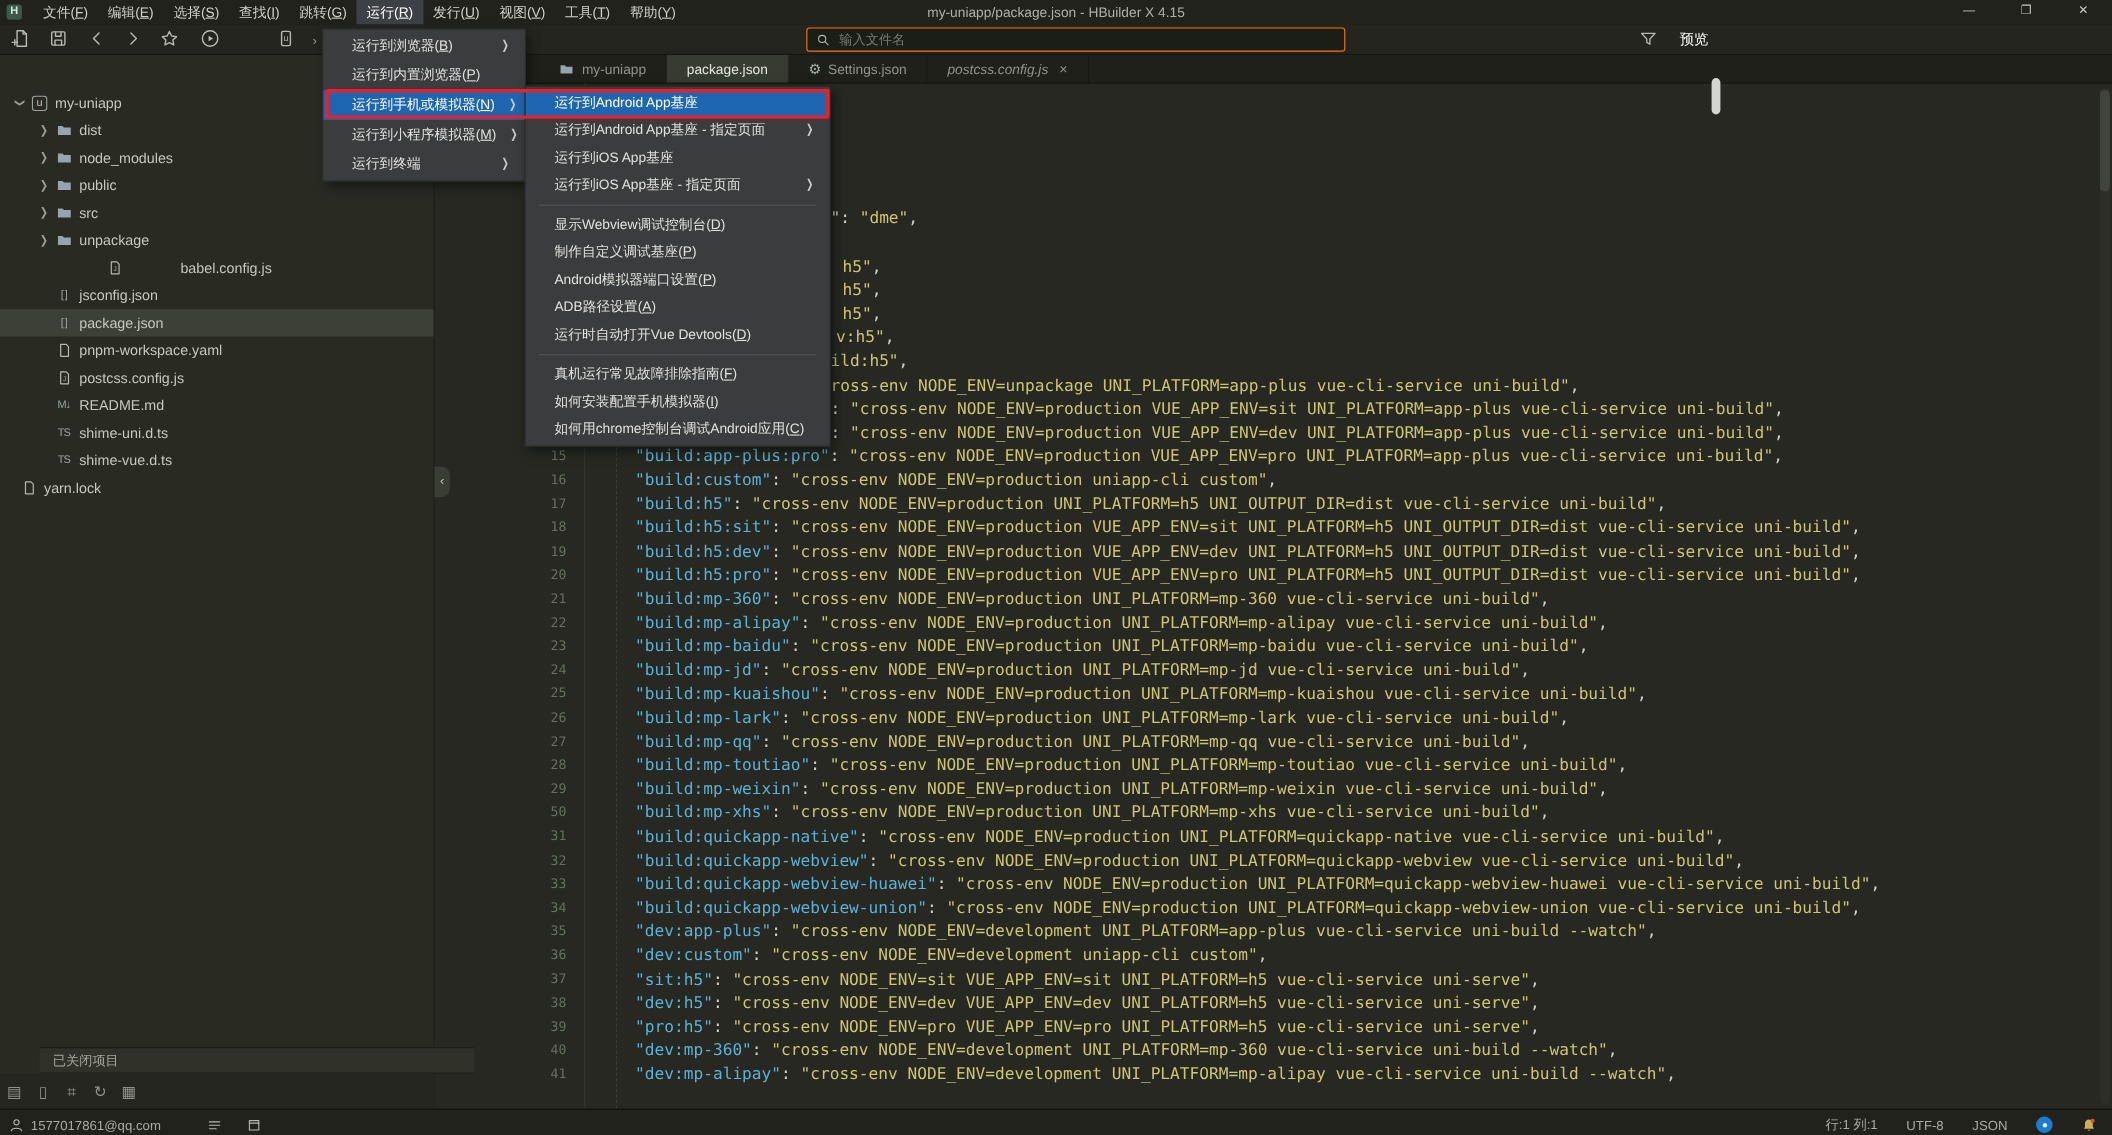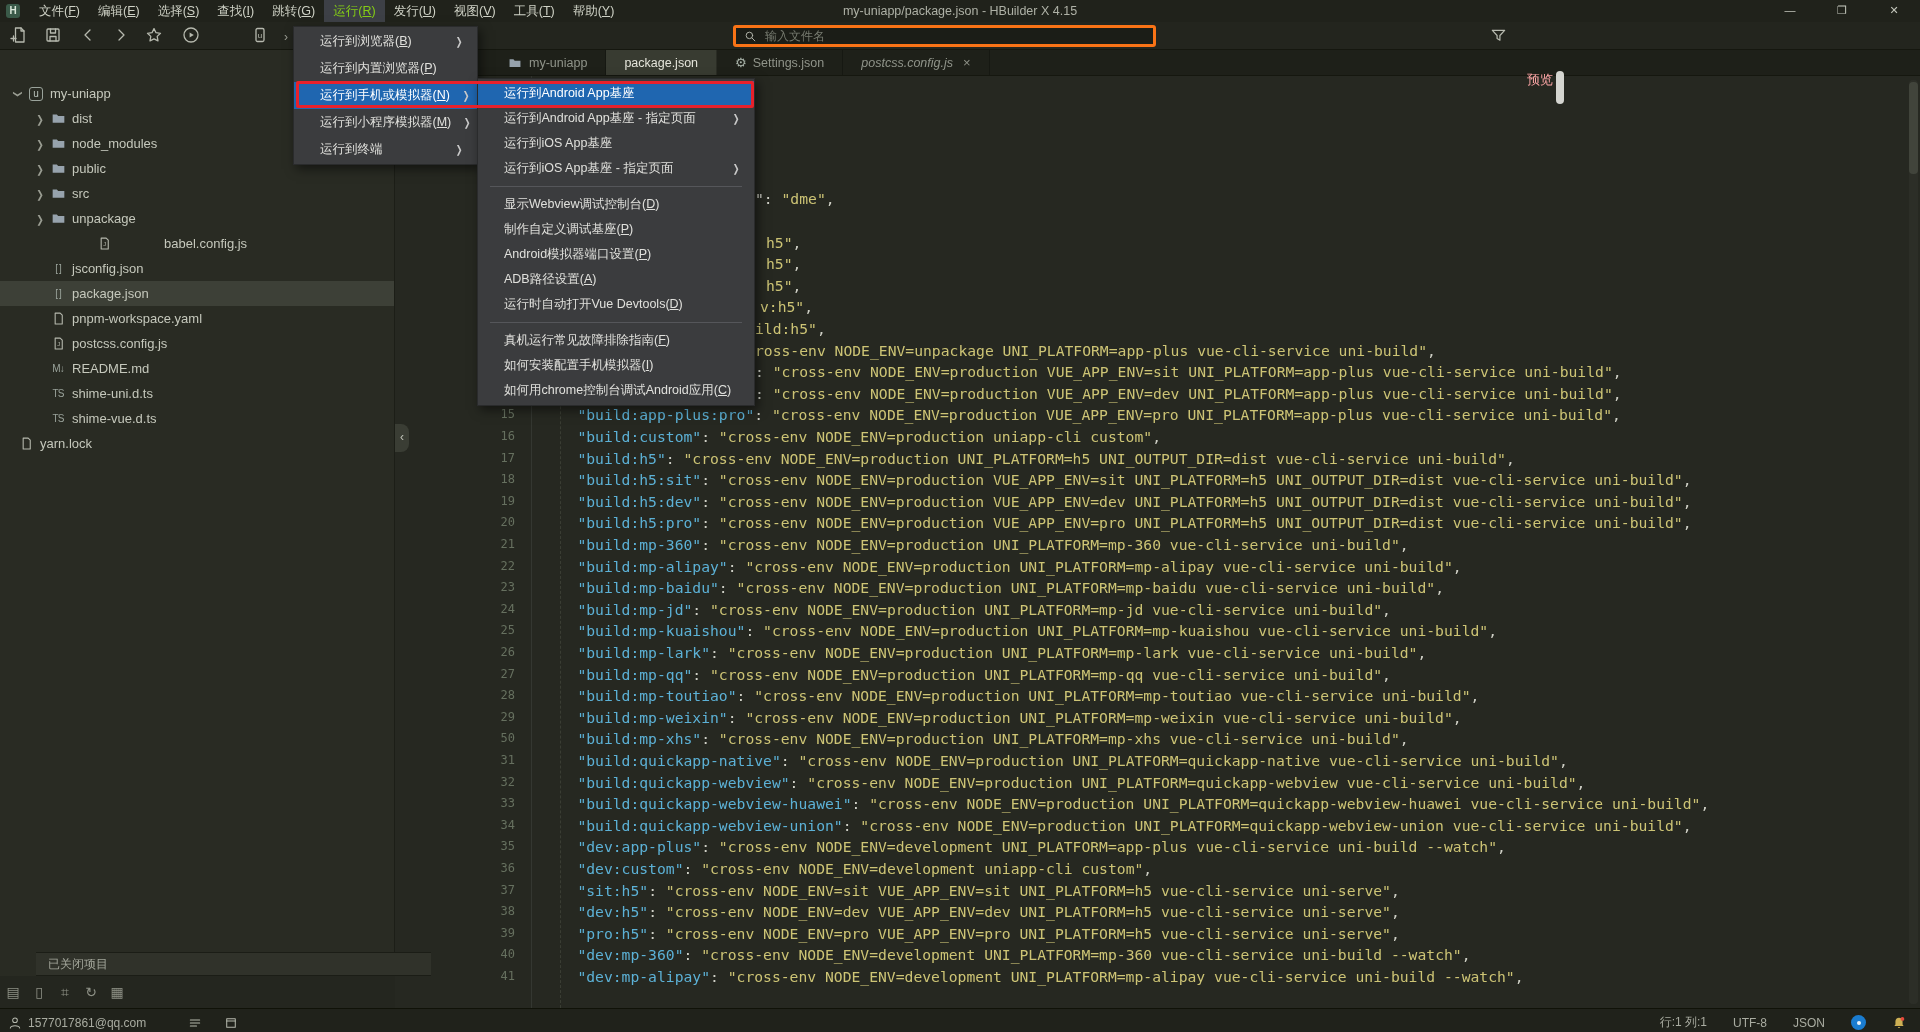--- a/index.html
+++ b/index.html
@@ -8,39 +8,39 @@
   #app { position:relative; width:1920px; height:1032px; background:#262821; }
 
   
   #titlebar { position:absolute; left:0; top:0; width:1920px; height:22px;
     background:#20221b; display:flex; align-items:center; z-index:15; }
   #logo { width:14px; height:14px; margin-left:6px; border-radius:3px; background:#3a5a49;
     color:#d8e6d8; font-size:10px; font-weight:bold; text-align:center; line-height:14px; }
   #menubar-items { display:flex; margin-left:10px; height:22px; }
   .mb-item { padding:0 9px; font-size:12.5px; color:#cfd2c6; line-height:22px; cursor:default; }
   .mb-item u { text-decoration:underline; }
-  .mb-item.active { background:#3d4046; color:#84cc16; }
+  .mb-item.active { background:#3d4046; color:#ffffff; }
   #win-title { position:absolute; left:50%; transform:translateX(-50%); font-size:12.5px; color:#aeb1a6; white-space:nowrap; }
   #win-controls { position:absolute; right:0; top:0; height:22px; display:flex; }
   .wbtn { width:52px; height:22px; text-align:center; line-height:20px; color:#c3c6bb; font-size:11px; }
 
   
   #toolbar { position:absolute; left:0; top:22px; width:1920px; height:28px;
     background:#23251e; border-bottom:1px solid #15170f; z-index:5; }
   .tb-icon { position:absolute; top:4px; width:20px; height:20px; }
   .tb-icon svg { width:18px; height:18px; }
   #tb-overflow { position:absolute; top:8px; color:#9a9d92; font-size:12px; }
-  #searchbox { position:absolute; left:733px; top:3px; width:423px; height:22px;
-    background:#1b1d17; border:3px solid #f97316; border-radius:3px; display:flex; align-items:center; }
+  #searchbox { position:absolute; left:733px; top:3px; width:490px; height:22px;
+    background:#1b1d17; border:1px solid #f97316; border-radius:3px; display:flex; align-items:center; }
   #searchbox .icn { margin-left:8px; }
   #searchbox svg { width:13px; height:13px; }
   #search-ph { margin-left:8px; font-size:12px; color:#767a6f; }
   #funnel { position:absolute; left:1490px; top:5px; }
   #funnel svg { width:17px; height:17px; }
-  #preview-btn { position:absolute; left:1527px; top:5px; font-size:13px; color:#fca5a5;margin-top:44px; }
+  #preview-btn { position:absolute; left:1527px; top:5px; font-size:13px; color:#ffffff; }
 
   
   #sidebar { position:absolute; left:0; top:50px; width:395px; height:958px;
     background:#292b23; border-right:1px solid #1c1e17; z-index:2; }
   #file-tree { position:absolute; top:31px; left:0; right:0; }
   .tree-row { position:relative; height:25px; display:flex; align-items:center; color:#c5c8bc; font-size:13px; white-space:nowrap; }
   .tree-row.sel { background:#3d4037; }
   .tw { width:16px; font-size:9px; color:#9a9d92; text-align:center; transform:scale(1,1.2); }
   .tw.down { display:inline-block; transform:rotate(90deg); }
   .tree-ic { width:20px; text-align:center; margin-right:4px; color:#9aa39b; font-size:10px; flex:none; }

